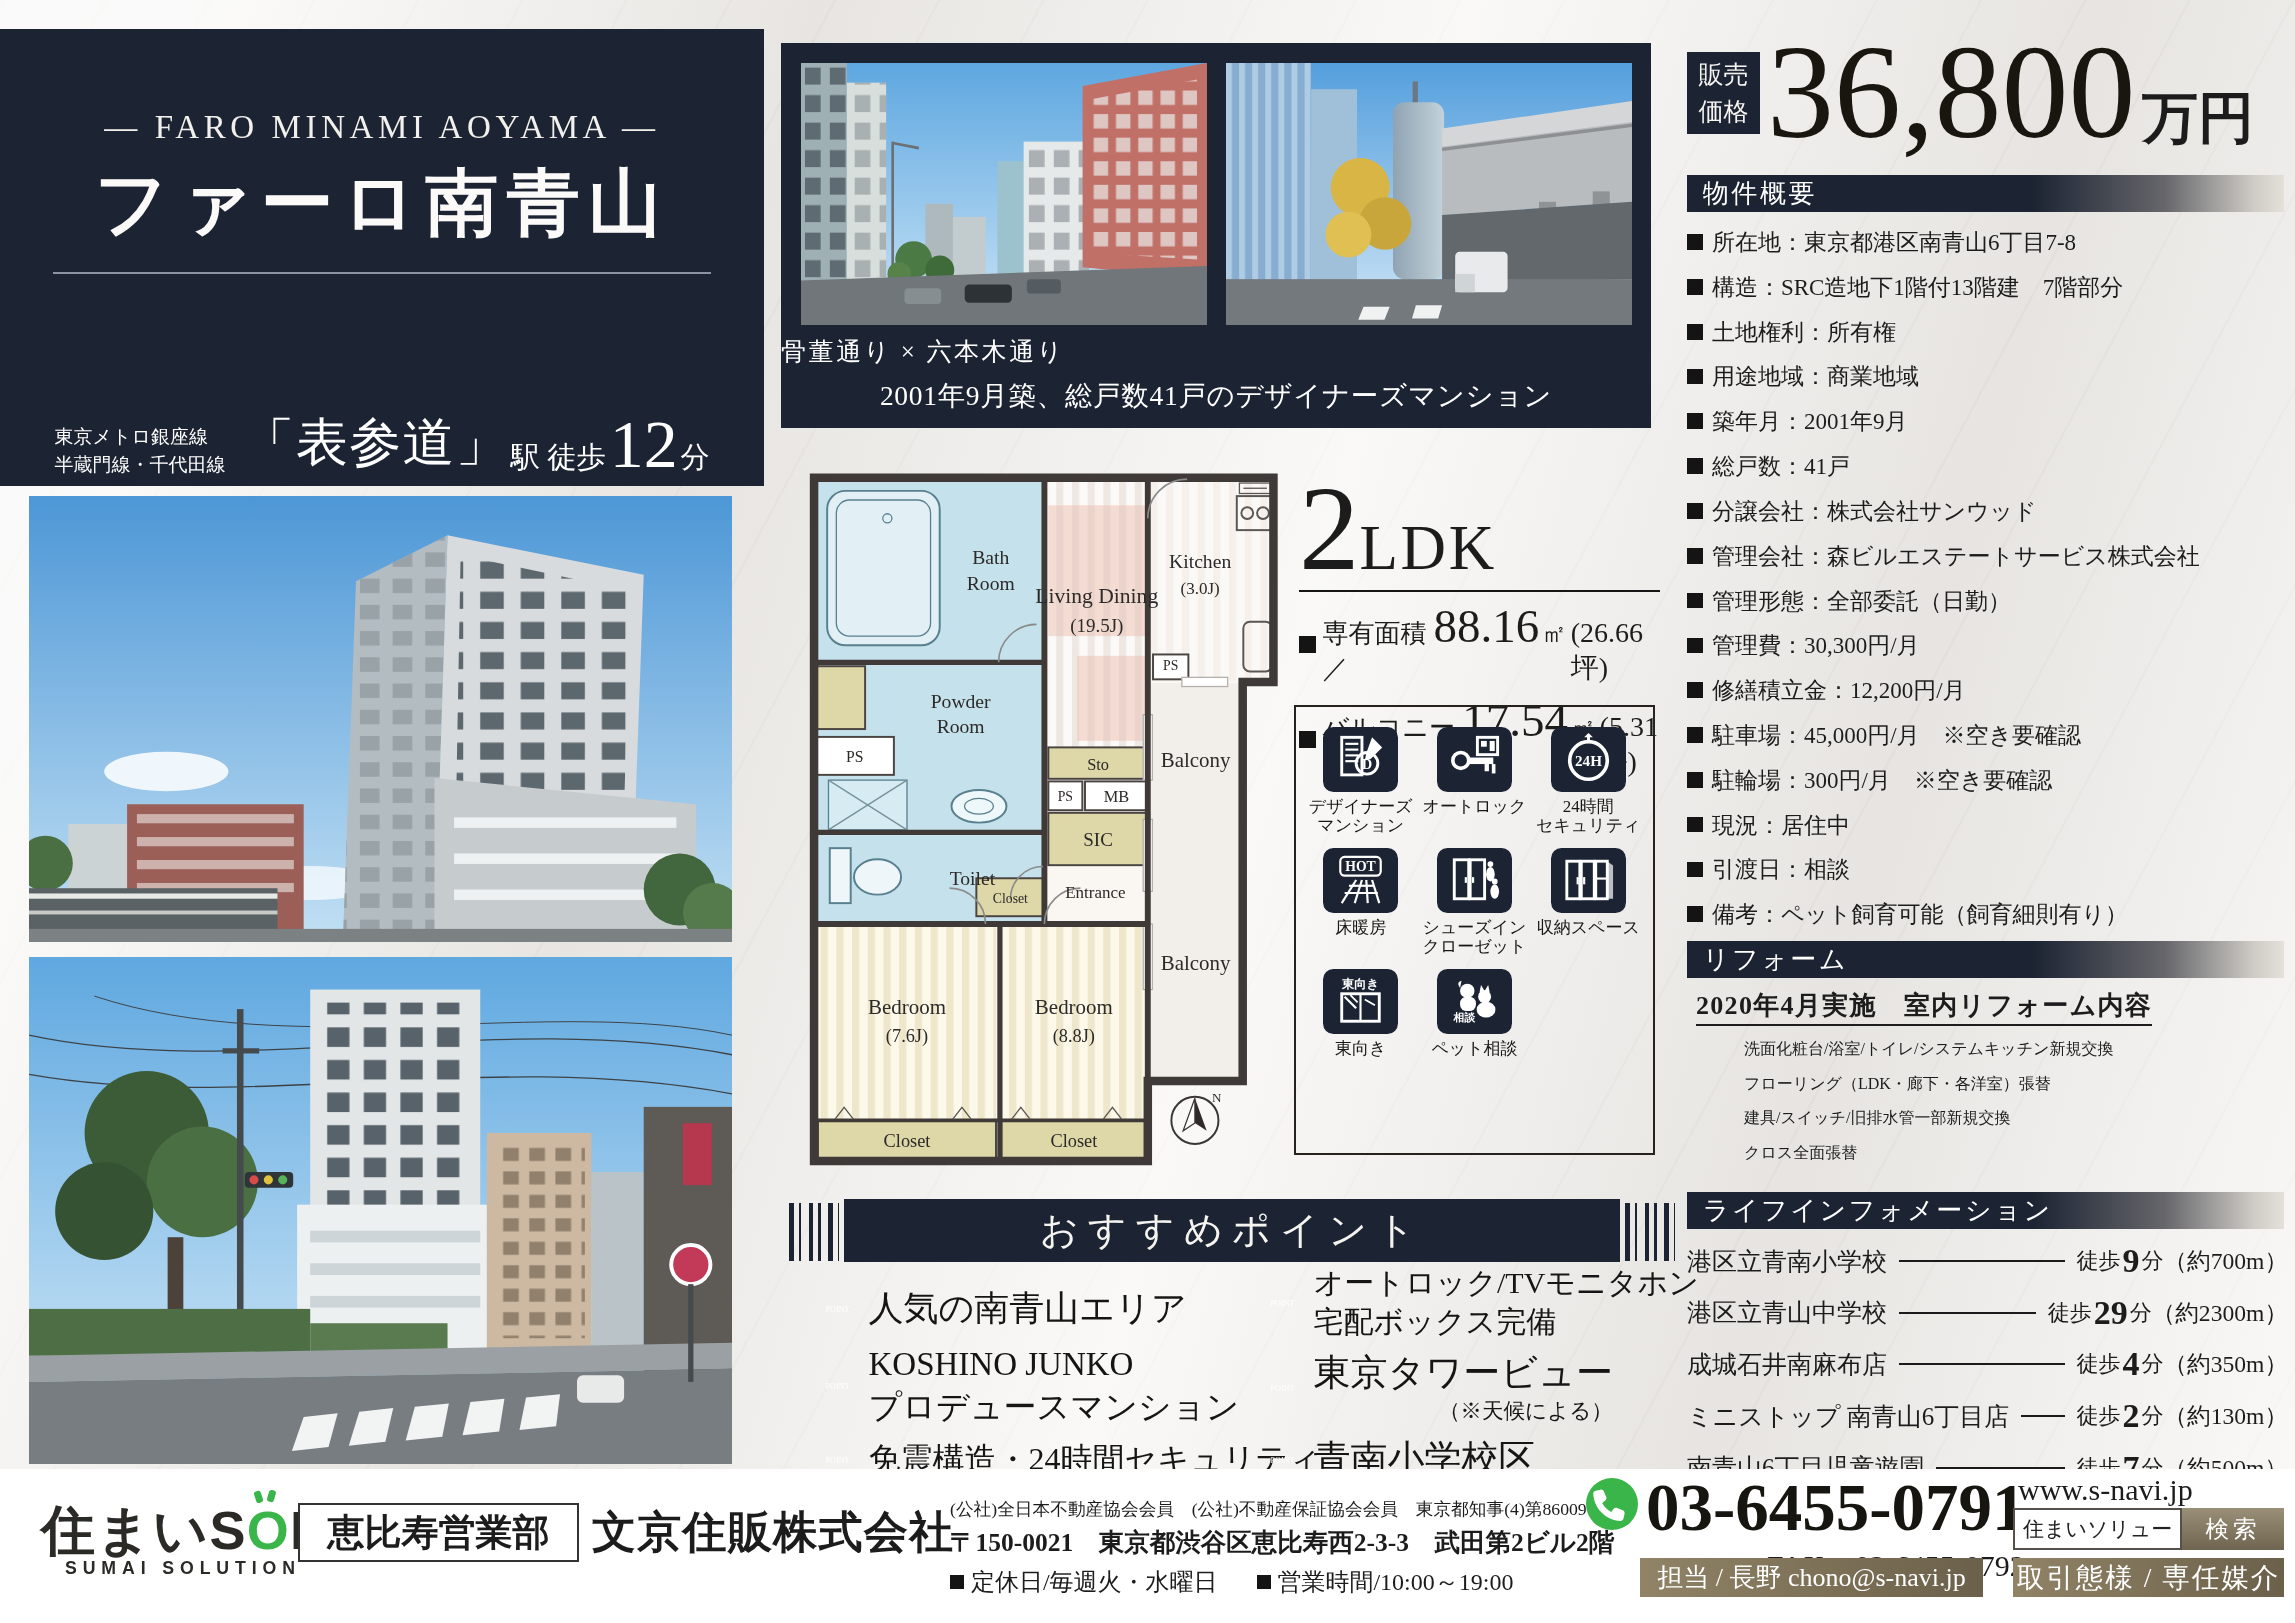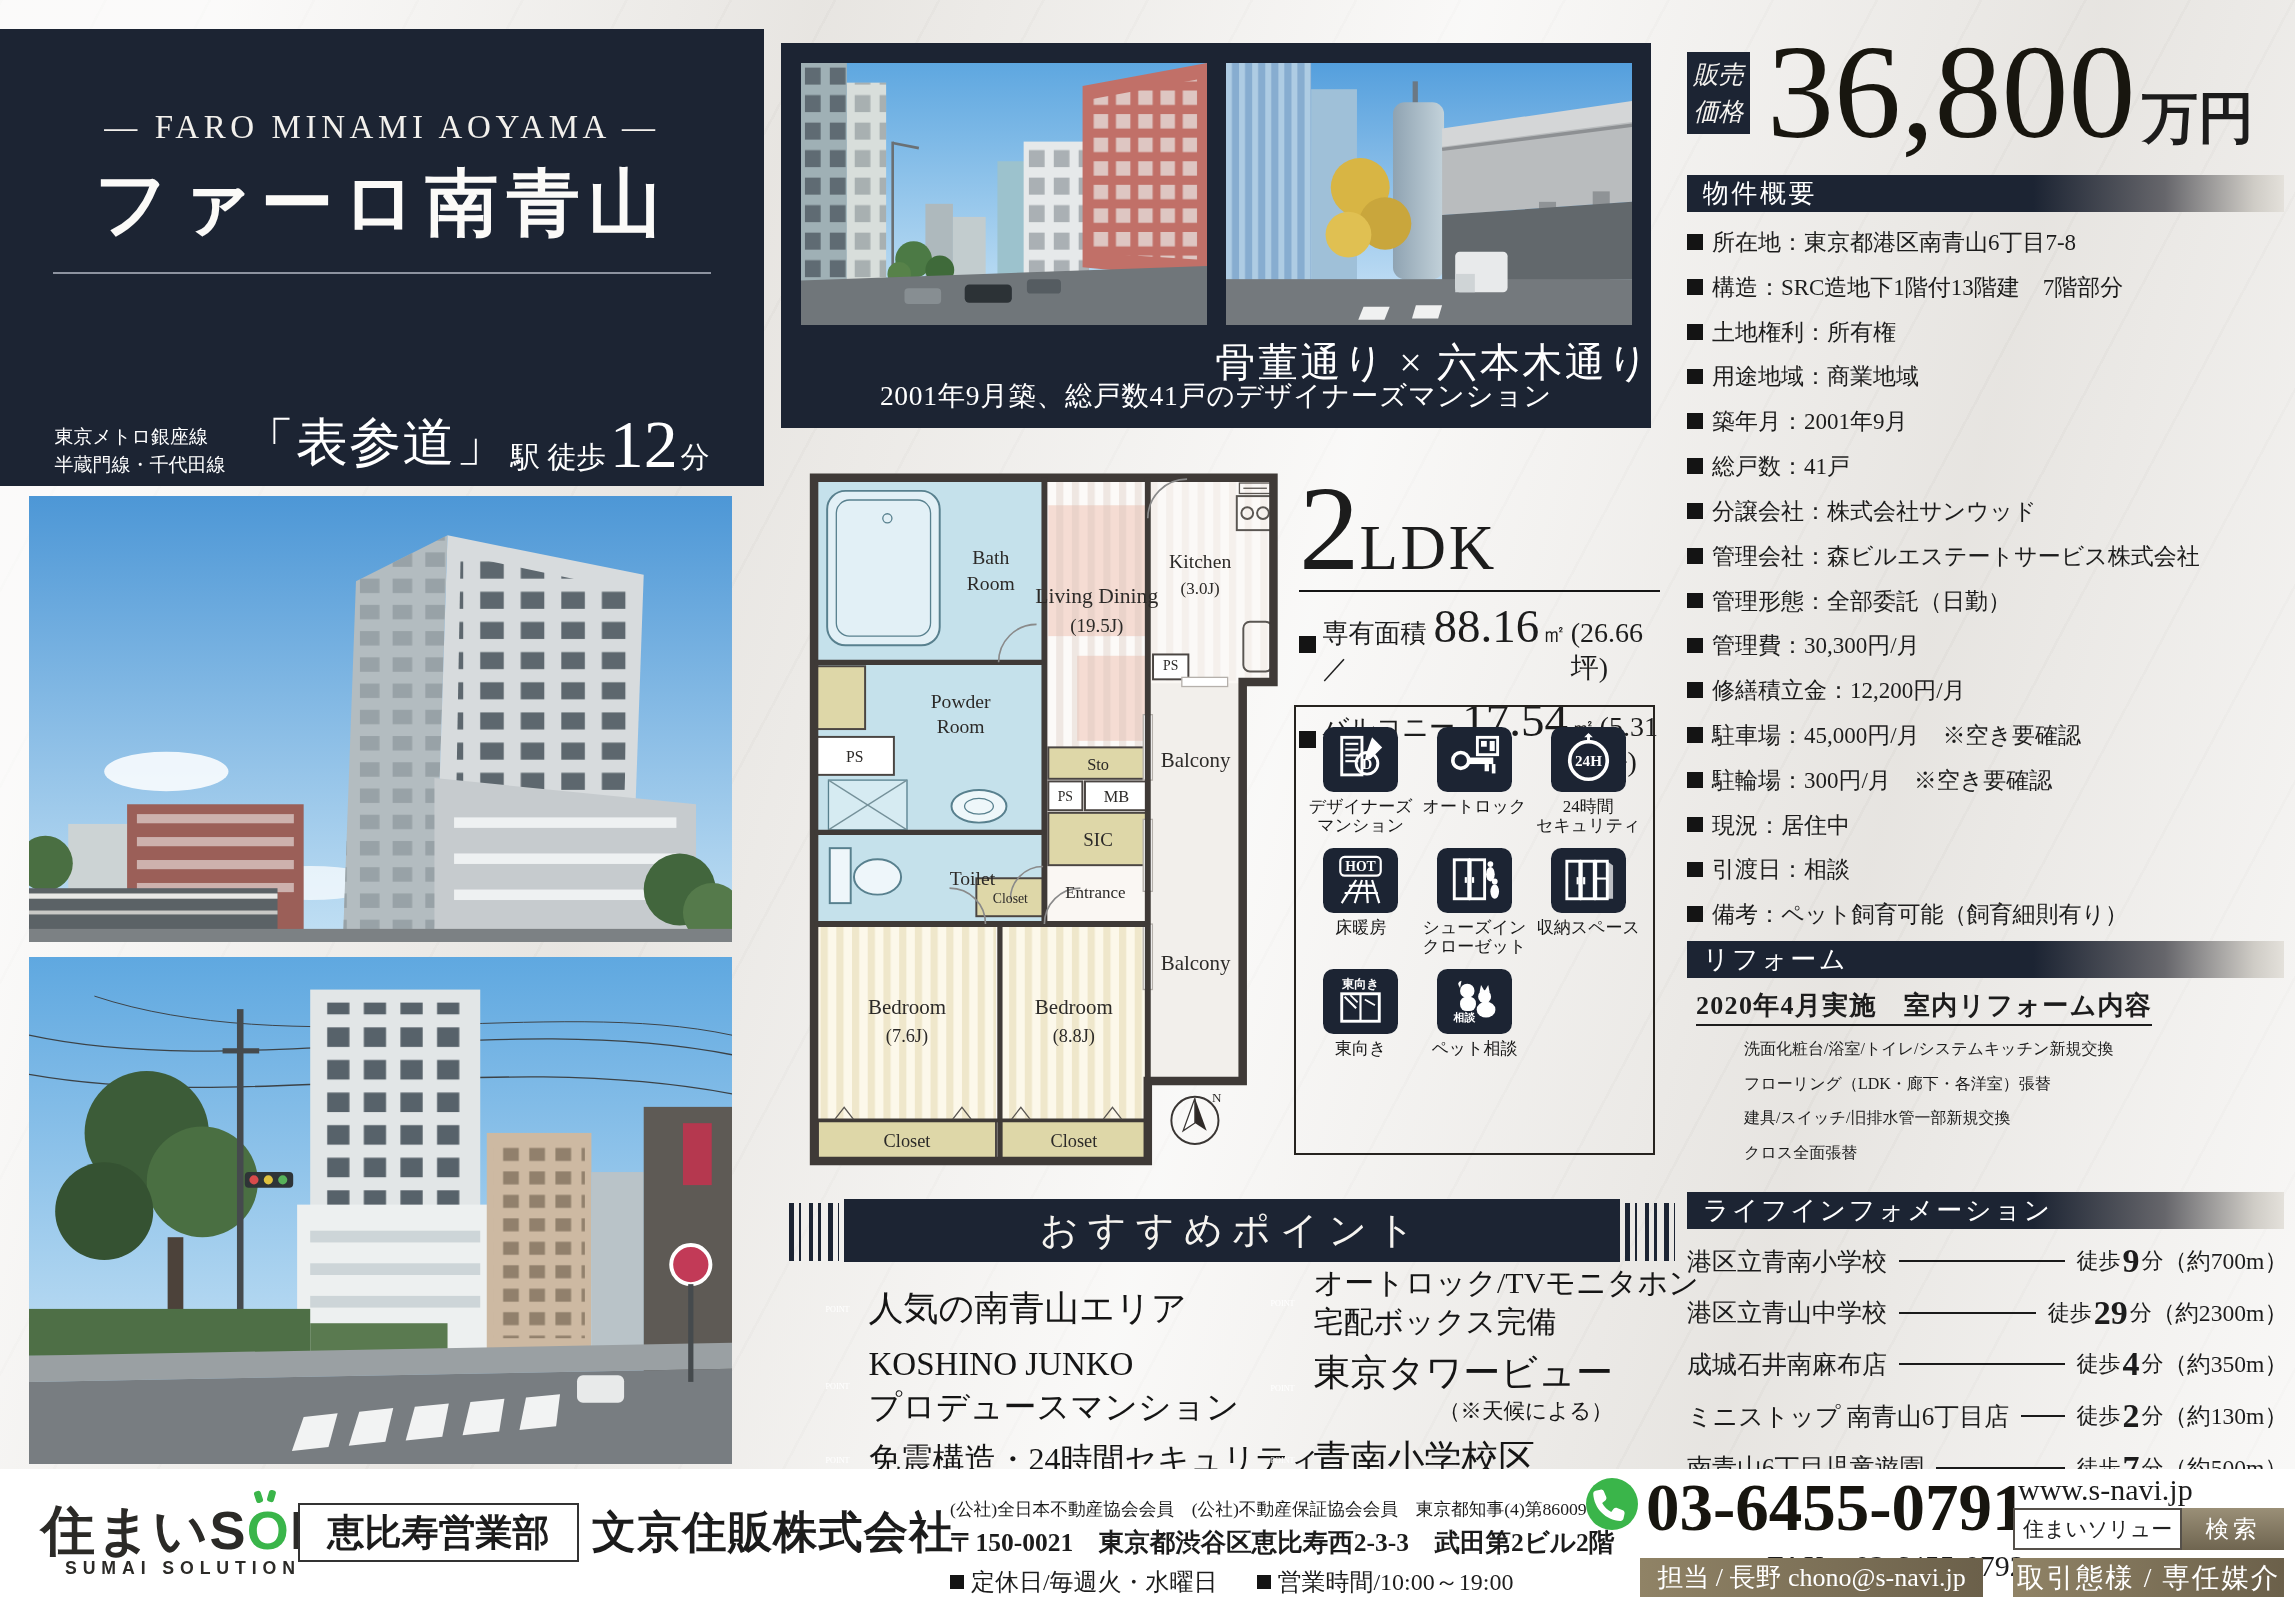--- a/index.html
+++ b/index.html
@@ -31,21 +31,21 @@
 
   
   .photo1 { left:29.4px; top:496px; width:703px; height:446px; }
   .photo2 { left:29.4px; top:957px; width:703px; height:507px; }
   .photo1 svg, .photo2 svg, .pframe svg { display:block; width:100%; height:100%; }
 
   
   .pframe { left:781px; top:43px; width:870px; height:385px; }
   .pf-a { position:absolute; left:19.6px; top:19.6px; width:406px; height:262px; }
   .pf-b { position:absolute; left:445px; top:19.6px; width:406px; height:262px; }
-  .pf-cap1 { position:absolute; top:292px; width:100%; text-align:right; font-size:40px; letter-spacing:2.6px; color:#fff; }
+  .pf-cap1 { position:absolute; top:292px; width:100%; text-align:left; font-size:25px; letter-spacing:2.6px; color:#fff; }
   .pf-cap2 { position:absolute; top:335px; width:100%; text-align:center; font-size:27.5px; letter-spacing:0.7px; color:#fff; }
 
   
   .fplan { left:789px; top:466px; width:501px; height:710px; }
   .fplan svg { width:100%; height:100%; display:block; }
   .fp-label { font-family:"Liberation Serif","DejaVu Serif",serif; fill:#2c2a28; }
 
   
   .unit { left:1299px; top:468px; width:363px; }
   .unit-type { display:flex; align-items:baseline; }
@@ -71,22 +71,22 @@
   .stripes { top:1203px; width:50px; height:58px;
     background:repeating-linear-gradient(90deg,#1c2433 0 4.6px,rgba(0,0,0,0) 4.6px 9.8px,#1c2433 9.8px 12.4px,rgba(0,0,0,0) 12.4px 19.6px); }
   .pt-head { left:844px; top:1199px; width:776px; height:63px; display:flex; align-items:center; justify-content:center;
     font-size:38px; letter-spacing:9.2px; }
   .point { display:flex; align-items:center; }
   .pt-icon { width:41px; height:63px; flex:none; }
   .pt-text { margin-left:10.5px; font-size:33px; line-height:1.3; color:#151515; }
   .pt-note { display:block; font-size:21.6px; text-align:right; }
 
   
-  .p-badge { left:1687px; top:52px; width:63px; height:82px; display:flex; align-items:center; justify-content:center;
-    text-align:center; font-size:25px; line-height:1.5;font-style:italic; }
+  .p-badge { left:1687px; top:52px; width:73px; height:82px; display:flex; align-items:center; justify-content:center;
+    text-align:center; font-size:25px; line-height:1.5; }
   .p-line { left:1767px; top:25px; display:flex; align-items:baseline; }
   .p-amount { font-size:134px; line-height:1; color:#18160f; }
   .p-unit { font-size:56px; margin-left:6.5px;font-weight:bold; }
   .sec-bar { height:37px; width:597px; left:1687px; color:#fff; font-size:26px; letter-spacing:2.6px; line-height:37px; padding-left:15.7px;
     background:linear-gradient(90deg,#1c2433 0%,#1c2433 58%,#66666b 80%,#cfccc6 95%,#e4e1db 100%); }
   .ov-list { left:1687px; top:229px; width:601px; }
   .ov-row { display:flex; align-items:flex-start; margin-bottom:17.7px; font-size:23px; line-height:1.18; }
   .ov-row .sq { width:15.7px; height:15.7px; margin-top:5.2px; margin-right:9.2px; align-self:flex-start; }
   .rf-sub { left:1696px; top:988px; font-size:26px; font-weight:bold; letter-spacing:1.3px; border-bottom:2px solid #1d1d1d; padding-bottom:1px; }
   .rf-lines { left:1696px; top:1039px; width:592px; }

